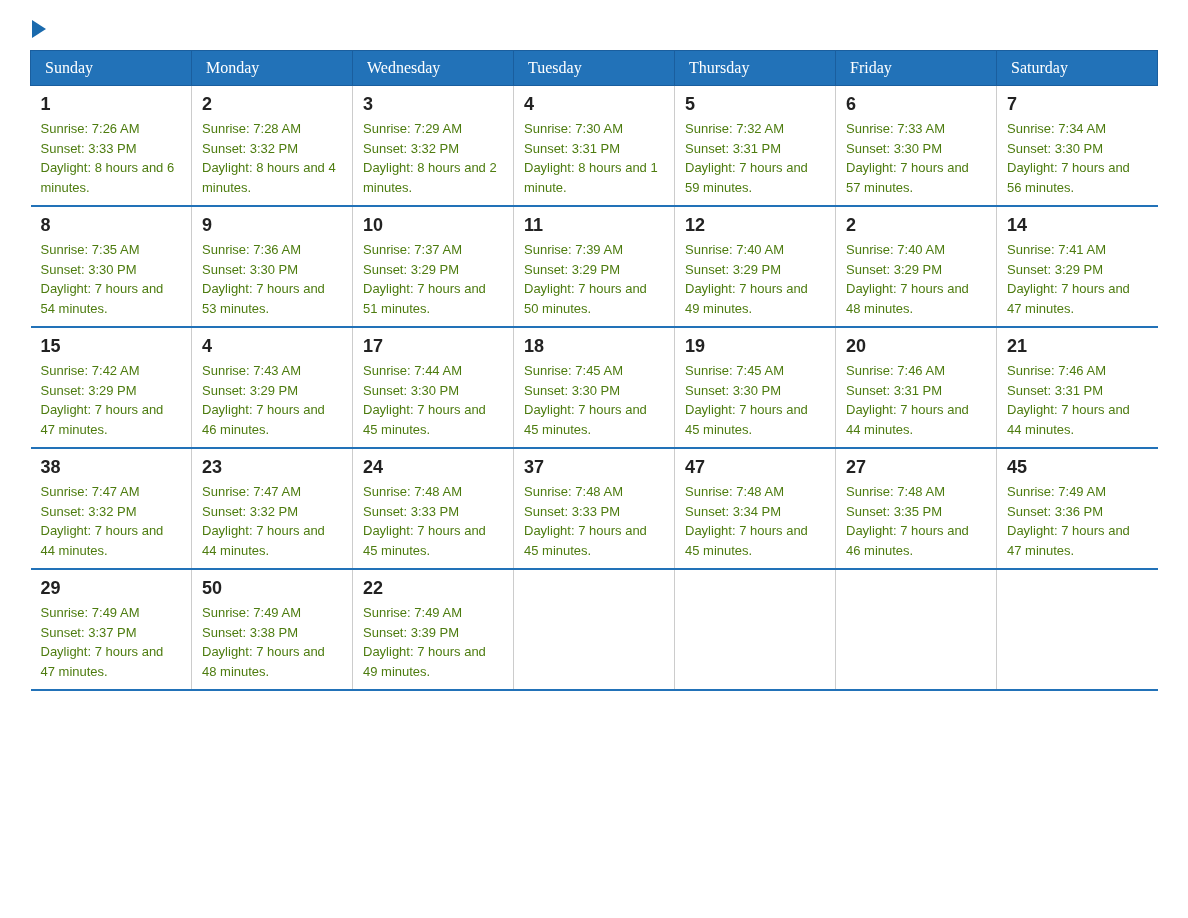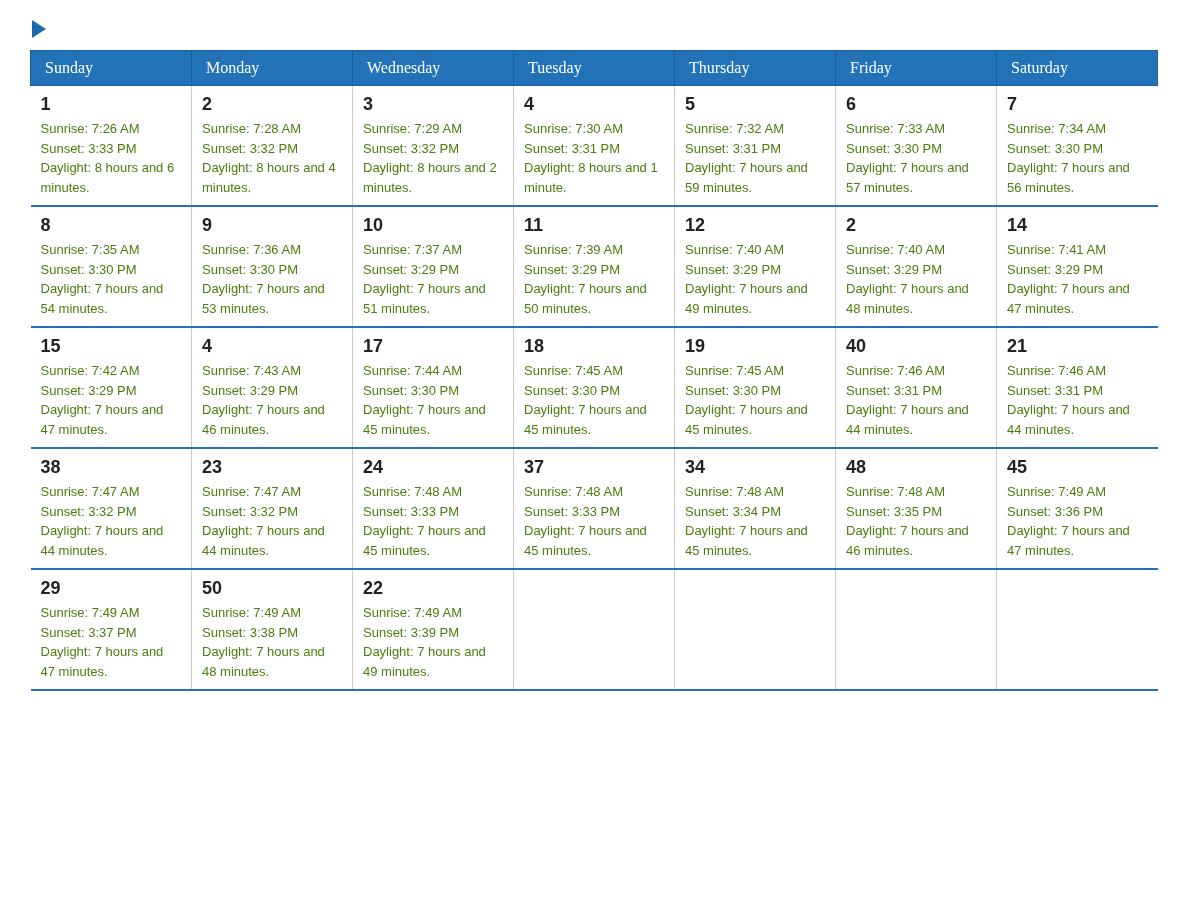--- a/index.html
+++ b/index.html
@@ -160,37 +160,37 @@
         <td><span class="day-num">15</span>
       <span class="day-info">Sunrise: 7:42 AM<br>Sunset: 3:29 PM<br>Daylight: 7 hours and 47 minutes.</span></td>
         <td><span class="day-num">4</span>
       <span class="day-info">Sunrise: 7:43 AM<br>Sunset: 3:29 PM<br>Daylight: 7 hours and 46 minutes.</span></td>
         <td><span class="day-num">17</span>
       <span class="day-info">Sunrise: 7:44 AM<br>Sunset: 3:30 PM<br>Daylight: 7 hours and 45 minutes.</span></td>
         <td><span class="day-num">18</span>
       <span class="day-info">Sunrise: 7:45 AM<br>Sunset: 3:30 PM<br>Daylight: 7 hours and 45 minutes.</span></td>
         <td><span class="day-num">19</span>
       <span class="day-info">Sunrise: 7:45 AM<br>Sunset: 3:30 PM<br>Daylight: 7 hours and 45 minutes.</span></td>
-        <td><span class="day-num">40</span>
+        <td><span class="day-num">20</span>
       <span class="day-info">Sunrise: 7:46 AM<br>Sunset: 3:31 PM<br>Daylight: 7 hours and 44 minutes.</span></td>
         <td><span class="day-num">21</span>
       <span class="day-info">Sunrise: 7:46 AM<br>Sunset: 3:31 PM<br>Daylight: 7 hours and 44 minutes.</span></td>
       </tr>
       <tr>
         <td><span class="day-num">38</span>
       <span class="day-info">Sunrise: 7:47 AM<br>Sunset: 3:32 PM<br>Daylight: 7 hours and 44 minutes.</span></td>
         <td><span class="day-num">23</span>
       <span class="day-info">Sunrise: 7:47 AM<br>Sunset: 3:32 PM<br>Daylight: 7 hours and 44 minutes.</span></td>
         <td><span class="day-num">24</span>
       <span class="day-info">Sunrise: 7:48 AM<br>Sunset: 3:33 PM<br>Daylight: 7 hours and 45 minutes.</span></td>
         <td><span class="day-num">37</span>
       <span class="day-info">Sunrise: 7:48 AM<br>Sunset: 3:33 PM<br>Daylight: 7 hours and 45 minutes.</span></td>
-        <td><span class="day-num">34</span>
+        <td><span class="day-num">47</span>
       <span class="day-info">Sunrise: 7:48 AM<br>Sunset: 3:34 PM<br>Daylight: 7 hours and 45 minutes.</span></td>
-        <td><span class="day-num">48</span>
+        <td><span class="day-num">27</span>
       <span class="day-info">Sunrise: 7:48 AM<br>Sunset: 3:35 PM<br>Daylight: 7 hours and 46 minutes.</span></td>
         <td><span class="day-num">45</span>
       <span class="day-info">Sunrise: 7:49 AM<br>Sunset: 3:36 PM<br>Daylight: 7 hours and 47 minutes.</span></td>
       </tr>
       <tr>
         <td><span class="day-num">29</span>
       <span class="day-info">Sunrise: 7:49 AM<br>Sunset: 3:37 PM<br>Daylight: 7 hours and 47 minutes.</span></td>
         <td><span class="day-num">50</span>
       <span class="day-info">Sunrise: 7:49 AM<br>Sunset: 3:38 PM<br>Daylight: 7 hours and 48 minutes.</span></td>
         <td><span class="day-num">22</span>

